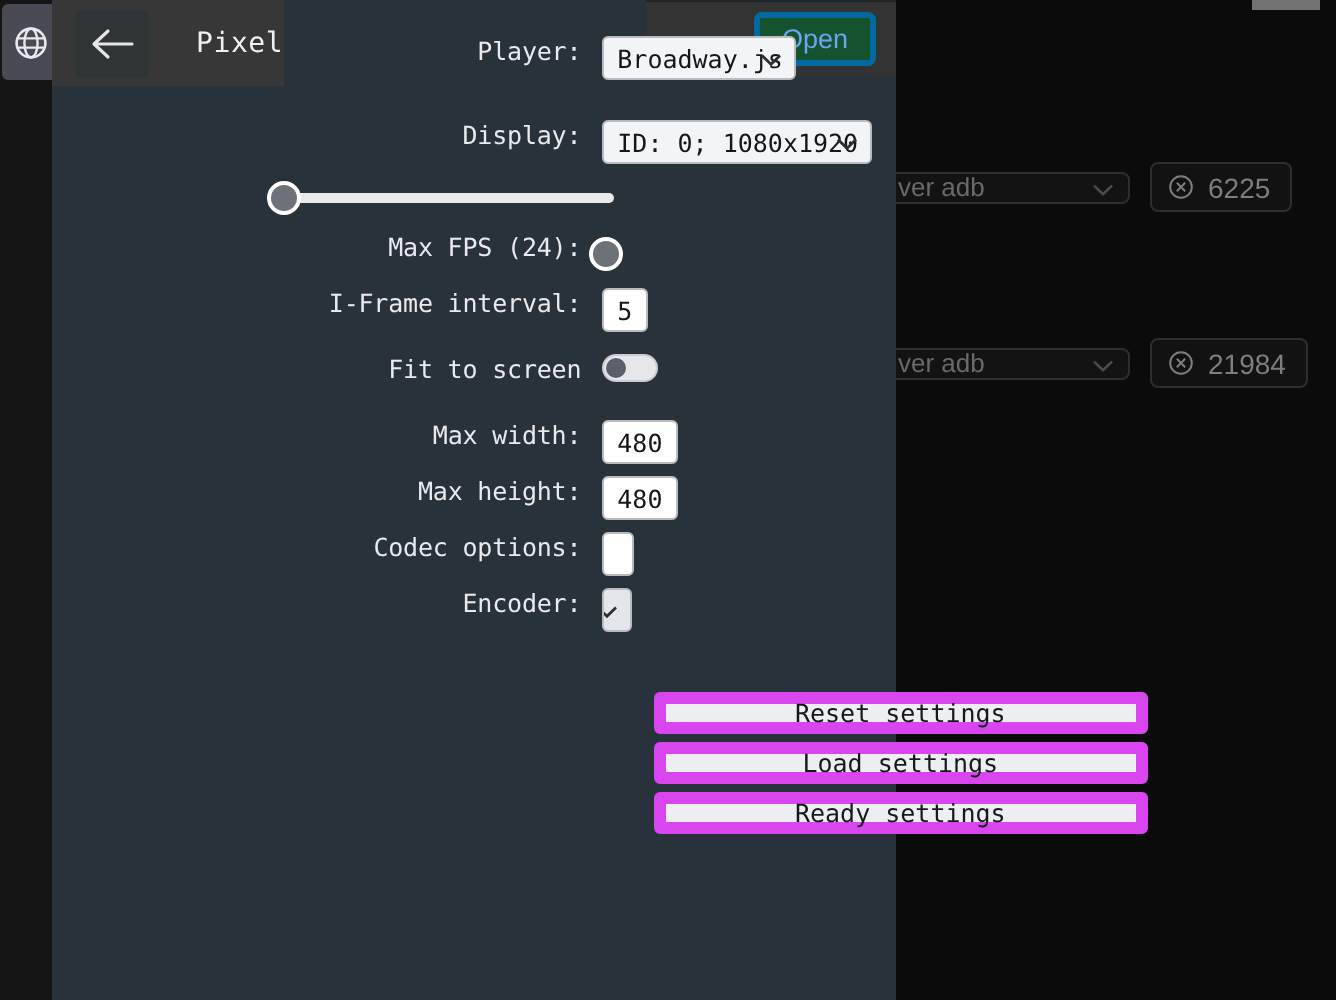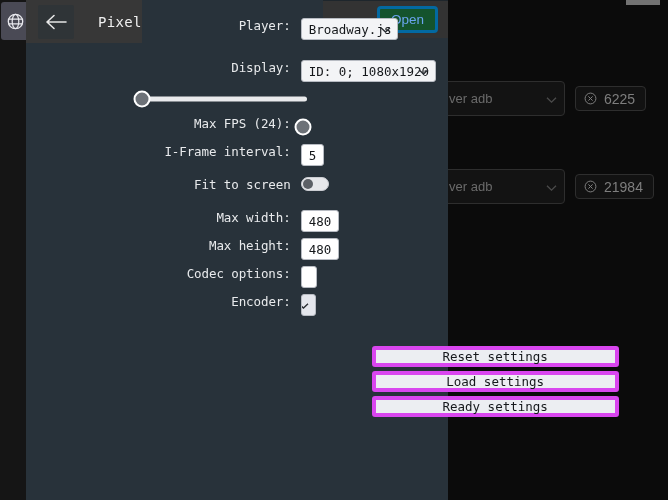--- a/index.html
+++ b/index.html
@@ -13,21 +13,21 @@
   #root { position: relative; width: 668px; height: 500px; background: #0b0b0b; }
 
   
   .bg-window { position: absolute; inset: 0; background: #0b0b0b; }
   .bg-topstrip {
     position: absolute; left: 626px; top: 0px; width: 34px; height: 5px;
     background: #c9c9c9; opacity: .55;
   }
   .bg-row { position: absolute; display: flex; align-items: center; gap: 10px; }
   .bg-select {
-    height: 35px; border: 1px solid #2e2e2e; border-radius: 4px;
+    height: 16px; border: 1px solid #2e2e2e; border-radius: 4px;
     background: #131313; color: #6a6a6a; font-size: 13px;
     display: flex; align-items: center; padding: 0 8px; position: relative;
     overflow: hidden; white-space: nowrap;
   }
   .bg-select .chev {
     position: absolute; right: 7px; top: 50%; transform: translateY(-50%);
     opacity: .75;
   }
   .bg-badge {
     height: 25px; border: 1px solid #2e2e2e; border-radius: 4px;
@@ -124,24 +124,24 @@
   }
   .toggle .knob {
     position: absolute; left: 1px; top: 1px; width: 10px; height: 10px;
     border-radius: 50%; background: #5c6066;
   }
 
   
   .btnstack { position: absolute; left: 185px; width: 247px; top: 346px; }
   .btn {
     height: 21px; width: 100%; margin-bottom: 4px;
-    background: #eceef2; border: 4px solid #d946ef; border-radius: 3px;
+    background: #eceef2; border: 6px solid #d946ef; border-radius: 3px;
     color: #16191c;
     font-family: "DejaVu Sans Mono", "Liberation Mono", monospace;
-    font-size: 12.5px; display: flex; align-items: center; justify-content: center; margin-left: 45px;
+    font-size: 12.5px; display: flex; align-items: center; justify-content: center;
   }
 
   
   .statusbar {
     flex: 0 0 auto; height: 38px; background: #333333;
     border-top: 1px solid #1e262c;
     display: flex; align-items: center; padding: 0 10px 0 10px;
   }
   .status-text { color: #efefef; font-size: 13.5px; flex: 1 1 auto; }
   .openbtn {

